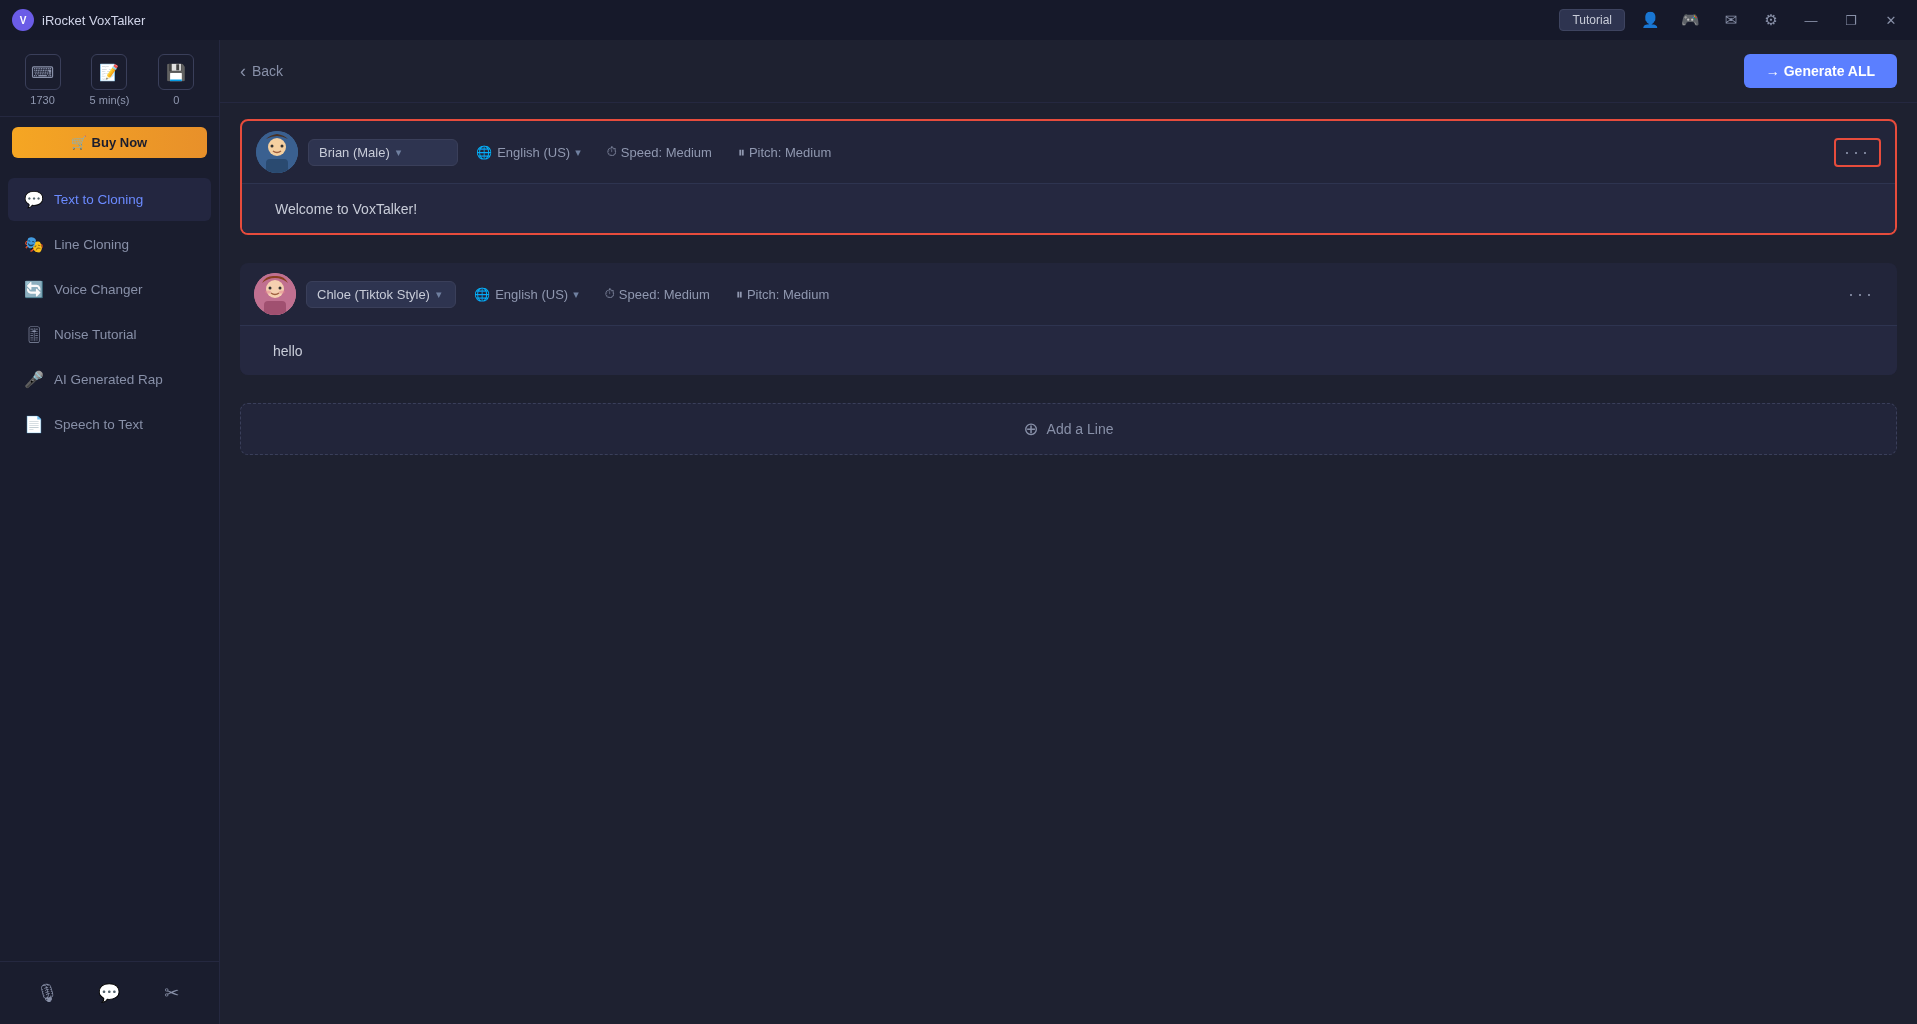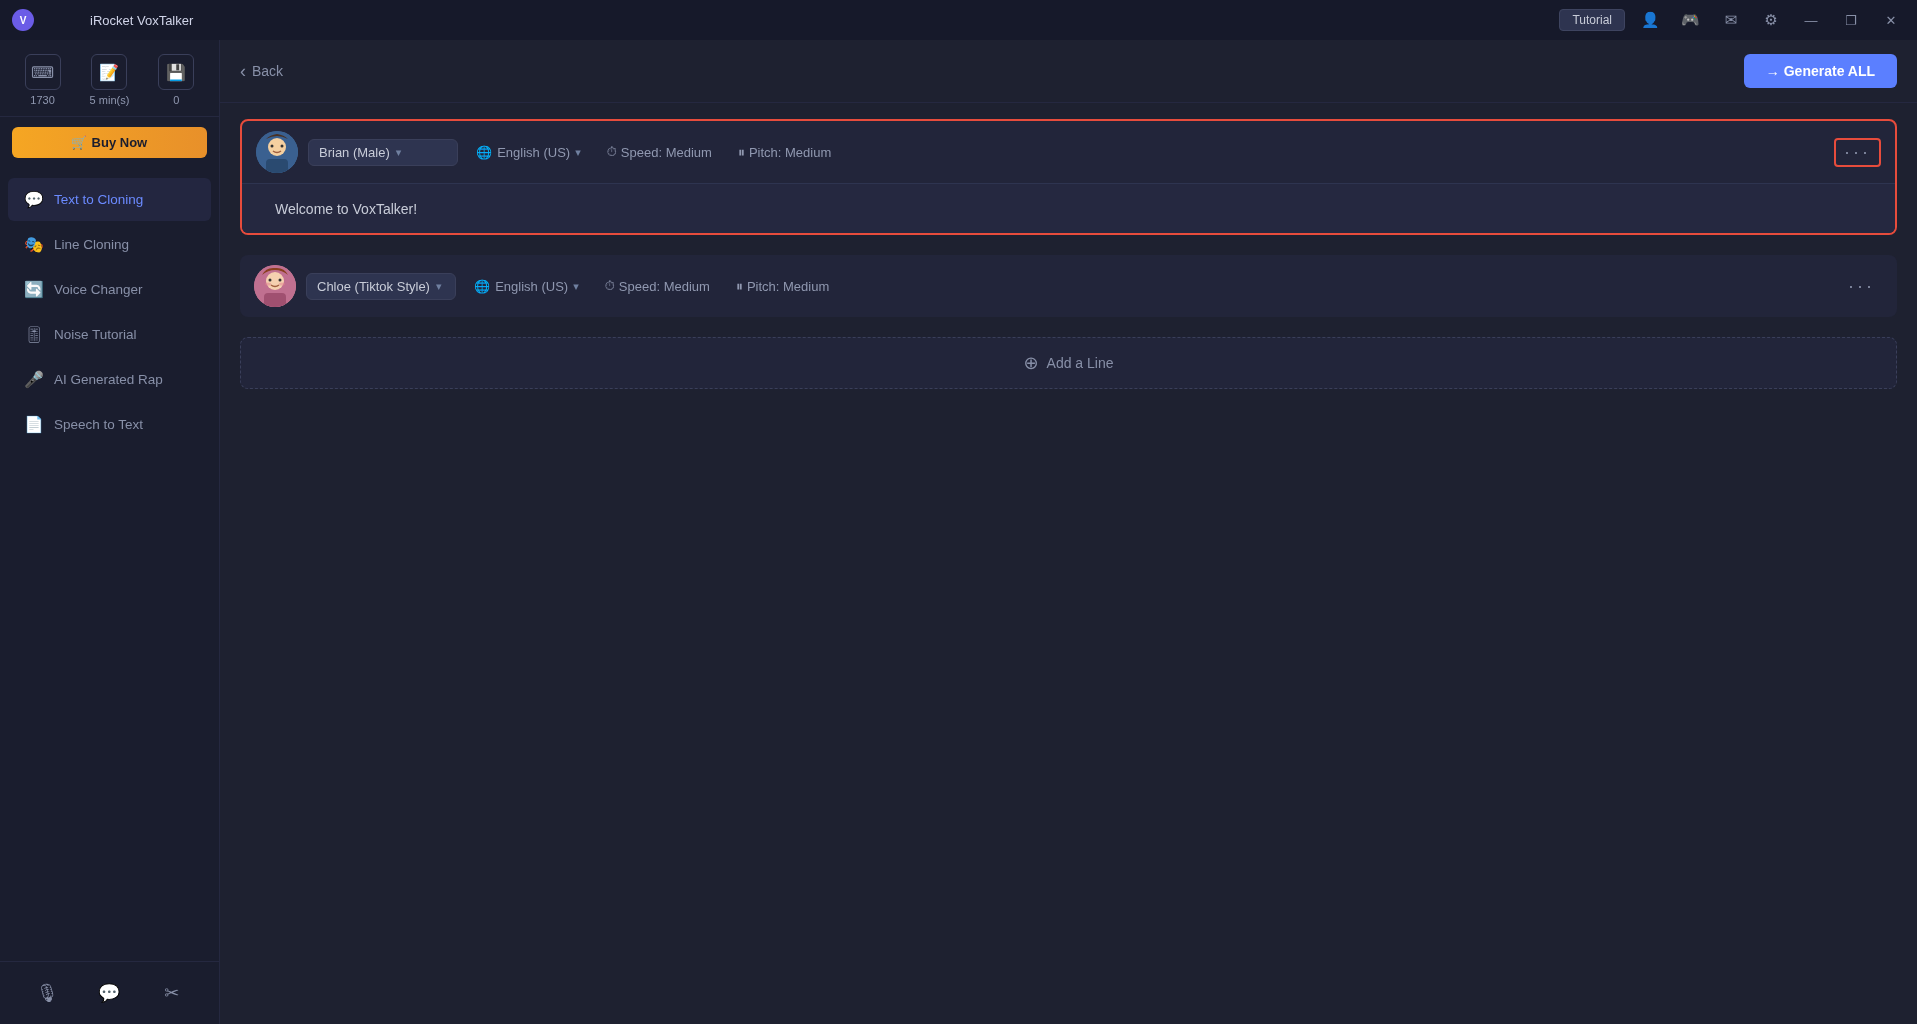--- a/index.html
+++ b/index.html
@@ -38,21 +38,20 @@
       align-items: center;
       justify-content: center;
       color: white;
       font-size: 11px;
       font-weight: bold;
     }
     .app-title {
       color: #d0d4e8;
       font-size: 13px;
       font-weight: 500;
-      margin-left: 48px;
     }
     .title-bar-right {
       display: flex;
       align-items: center;
       gap: 12px;
     }
     .tutorial-btn {
       background: #2e3450;
       border: 1px solid #3e4460;
       color: #c8ccd8;
@@ -219,21 +218,21 @@
       gap: 6px;
     }
 
     
     .voice-lines {
       flex: 1;
       padding: 16px 20px;
       overflow-y: auto;
       display: flex;
       flex-direction: column;
-      gap: 20px;
+      gap: 28px;
     }
     .voice-line {
       background: #22253a;
       border-radius: 8px;
       overflow: hidden;
     }
     .voice-line.highlighted {
       border: 2px solid #e74c3c;
     }
     .voice-line-header {
@@ -498,20 +497,21 @@
           <div class="voice-speed">
             <span>⏱</span>
             <span>Speed: Medium</span>
           </div>
           <div class="voice-pitch">
             <span style="font-size:14px;">⏸</span>
             <span>Pitch: Medium</span>
           </div>
           <div class="more-btn" style="margin-left:auto; font-size:18px; letter-spacing:3px; color:#8890a8;">···</div>
         </div>
+        <input class="voice-text-input" type="text" value="hello" style="">
       </div>
 
       <button class="add-line-btn">
         <span style="font-size:18px;">⊕</span>
         <span>Add a Line</span>
       </button>
 
     </div>
   </div>
 </div>

